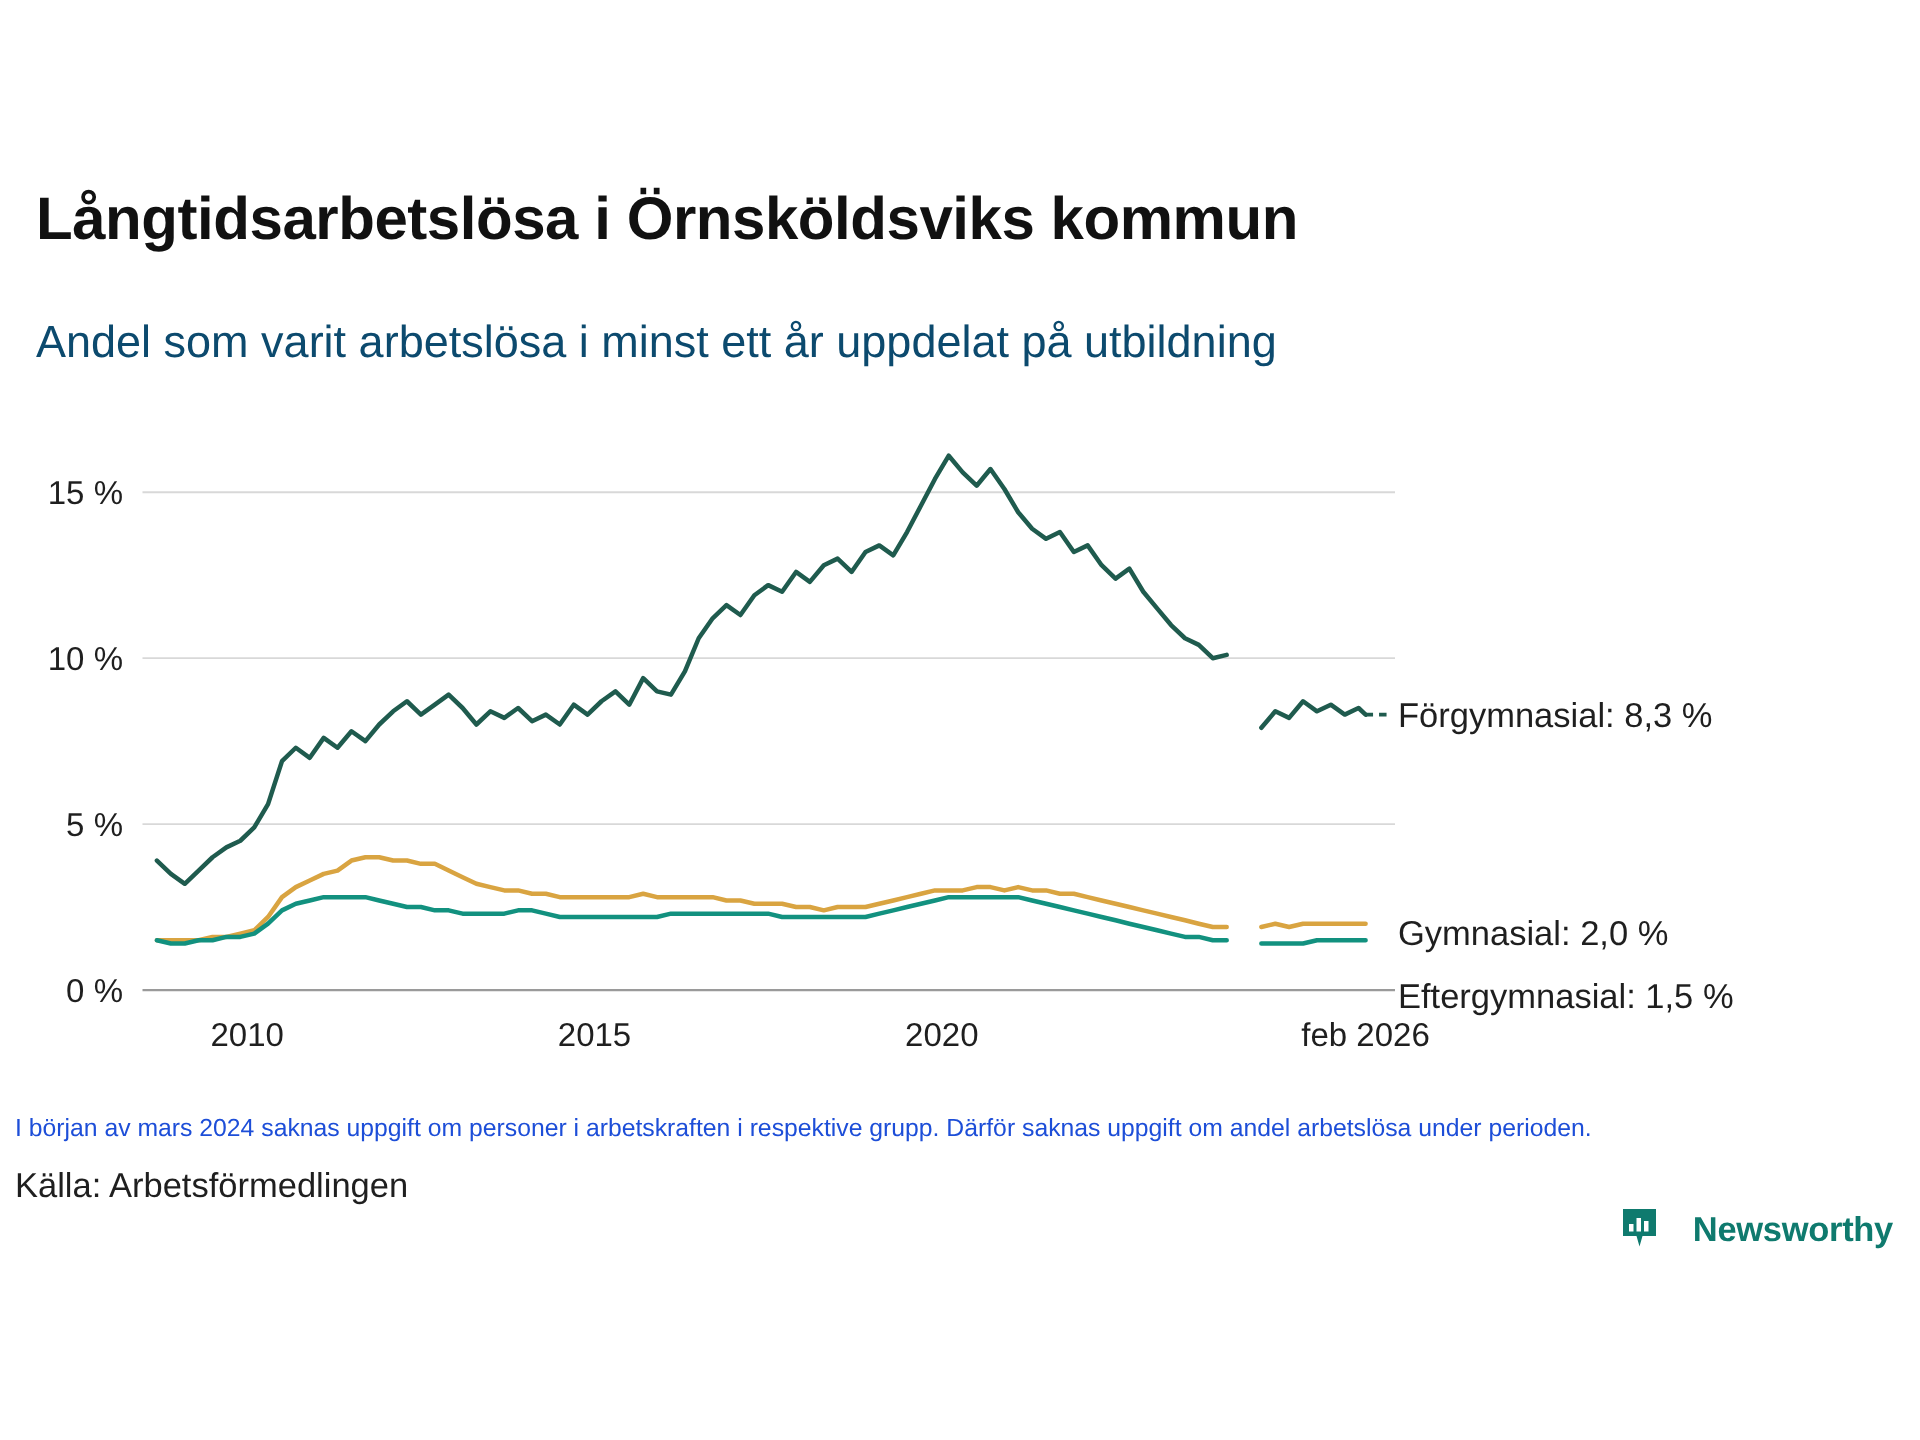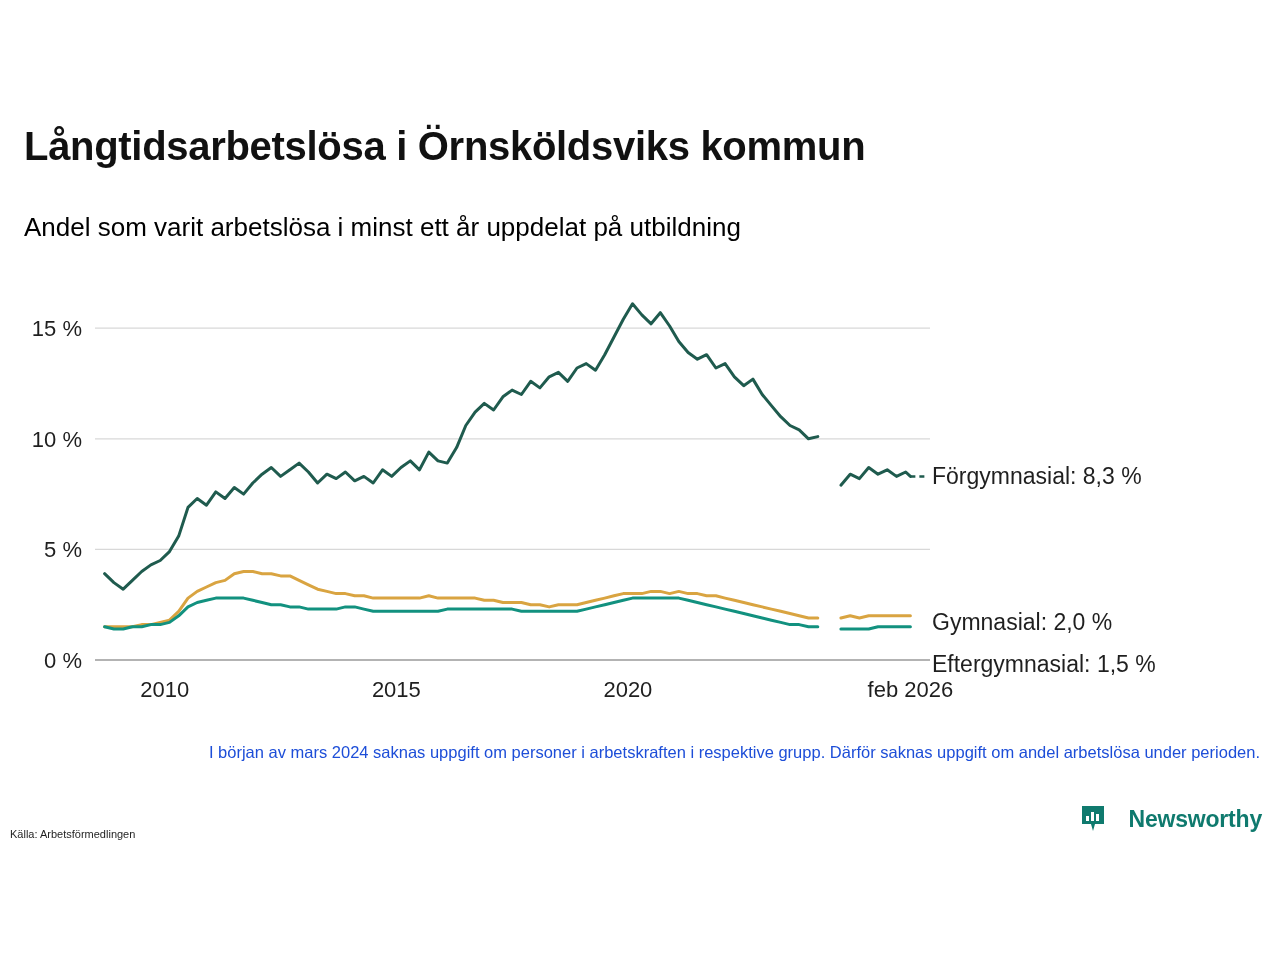--- a/index.html
+++ b/index.html
@@ -13,39 +13,38 @@
     font-family: "Liberation Sans", sans-serif;
     color: #1a1a1a;
     position: relative;
     overflow: hidden;
   }
   .page {
     position: absolute;
     left: 0; top: 0;
     width: 1280px;
     height: 960px;
-    text-align: right;
   }
   .title {
     position: absolute;
     left: 24px;
     top: 124px;
     font-size: 40px;
     font-weight: bold;
     letter-spacing: -0.3px;
     color: #111111;
     white-space: nowrap;
   }
   .subtitle {
     position: absolute;
     left: 24px;
     top: 212px;
-    font-size: 26px;
+    font-size: 30px;
     font-weight: normal;
-    color: #000000;
+    color: #0c4a6e;
     white-space: nowrap;
   }
   .chart-area {
     position: absolute;
     left: 0;
     top: 275px;
     width: 1280px;
     height: 430px;
   }
   .footnote {
@@ -53,22 +52,22 @@
     left: 10px;
     top: 742px;
     width: 1250px;
     font-size: 16.5px;
     line-height: 1.28;
     color: #1d4ed8;
   }
   .source {
     position: absolute;
     left: 10px;
-    top: 828px;
-    font-size: 11px;
+    top: 777px;
+    font-size: 23px;
     color: #1f1f1f;
   }
   .logo {
     position: absolute;
     right: 18px;
     top: 805px;
     display: flex;
     align-items: center;
     gap: 23px;
   }

